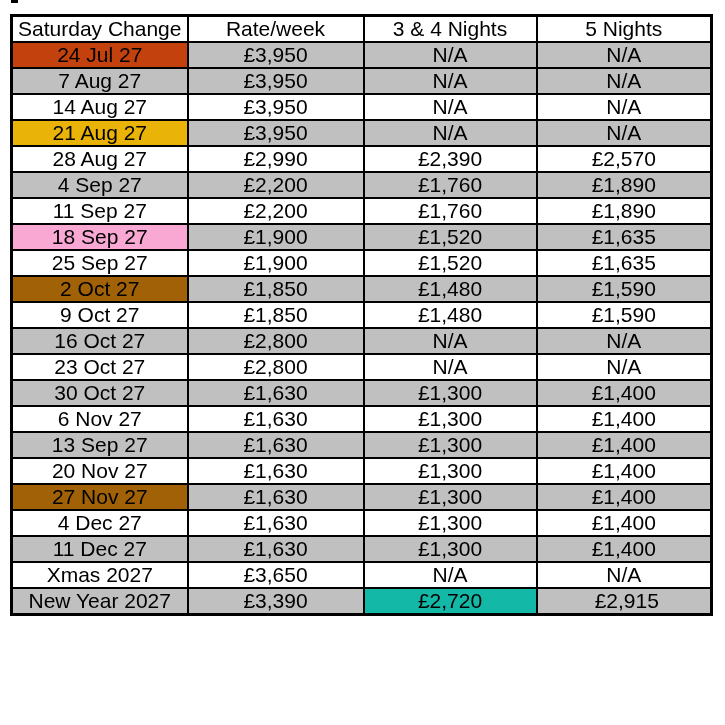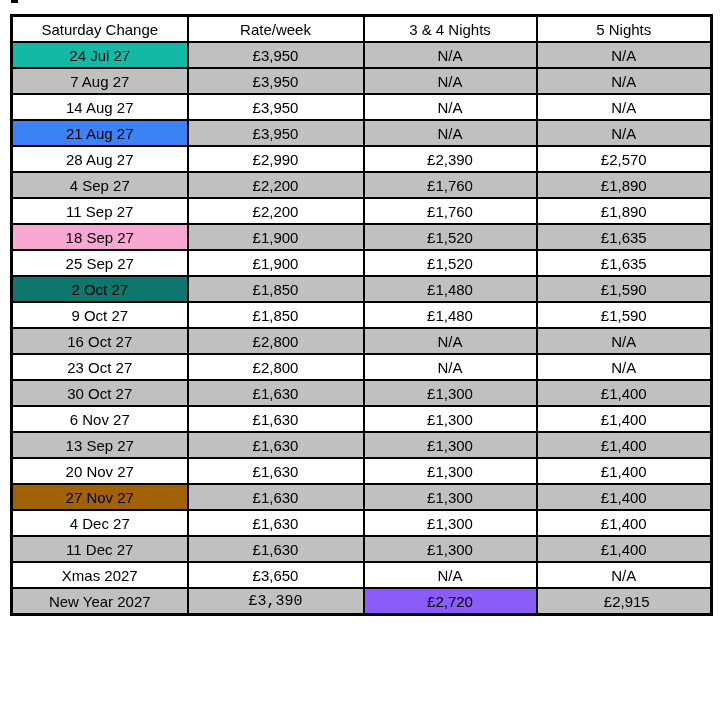--- a/index.html
+++ b/index.html
@@ -25,21 +25,21 @@
     background: #000000;
   }
   table.rates {
     position: absolute;
     left: 10px;
     top: 14px;
     width: 700px;
     border-collapse: collapse;
     table-layout: fixed;
     border: 3px solid #000000;
-    font-size: 15px;
+    font-size: 21px;
   }
   table.rates th,
   table.rates td {
     border: 2px solid #000000;
     text-align: center;
     vertical-align: middle;
     height: 24px;
     padding: 0;
     font-weight: normal;
     white-space: nowrap;
@@ -62,39 +62,39 @@
     <thead>
       <tr>
         <th>Saturday Change</th>
         <th>Rate/week</th>
         <th>3 &amp; 4 Nights</th>
         <th>5 Nights</th>
       </tr>
     </thead>
     <tbody>
         <tr>
-          <td style="background: #14b8a6;">24 Jul 27</td>
+          <td style="background: #c2410c;">24 Jul 27</td>
           <td style="background: rgb(192, 192, 192);">£3,950</td>
           <td style="background: rgb(192, 192, 192);">N/A</td>
           <td style="background: rgb(192, 192, 192);">N/A</td>
         </tr>
         <tr>
           <td style="background: rgb(192, 192, 192);">7 Aug 27</td>
           <td style="background: rgb(192, 192, 192);">£3,950</td>
           <td style="background: rgb(192, 192, 192);">N/A</td>
           <td style="background: rgb(192, 192, 192);">N/A</td>
         </tr>
         <tr>
           <td>14 Aug 27</td>
           <td>£3,950</td>
           <td>N/A</td>
           <td>N/A</td>
         </tr>
         <tr>
-          <td style="background: #3b82f6;">21 Aug 27</td>
+          <td style="background: #eab308;">21 Aug 27</td>
           <td style="background: rgb(192, 192, 192);">£3,950</td>
           <td style="background: rgb(192, 192, 192);">N/A</td>
           <td style="background: rgb(192, 192, 192);">N/A</td>
         </tr>
         <tr>
           <td>28 Aug 27</td>
           <td>£2,990</td>
           <td>£2,390</td>
           <td>£2,570</td>
         </tr>
@@ -116,21 +116,21 @@
           <td style="background: rgb(192, 192, 192);">£1,520</td>
           <td style="background: rgb(192, 192, 192);">£1,635</td>
         </tr>
         <tr>
           <td>25 Sep 27</td>
           <td>£1,900</td>
           <td>£1,520</td>
           <td>£1,635</td>
         </tr>
         <tr>
-          <td style="background: #0f766e;">2 Oct 27</td>
+          <td style="background: #a16207;">2 Oct 27</td>
           <td style="background: rgb(192, 192, 192);">£1,850</td>
           <td style="background: rgb(192, 192, 192);">£1,480</td>
           <td style="background: rgb(192, 192, 192);">£1,590</td>
         </tr>
         <tr>
           <td>9 Oct 27</td>
           <td>£1,850</td>
           <td>£1,480</td>
           <td>£1,590</td>
         </tr>
@@ -189,19 +189,19 @@
           <td style="background: rgb(192, 192, 192);">£1,400</td>
         </tr>
         <tr>
           <td>Xmas 2027</td>
           <td>£3,650</td>
           <td>N/A</td>
           <td>N/A</td>
         </tr>
         <tr>
           <td style="background: rgb(192, 192, 192);">New Year 2027</td>
-          <td style="background: rgb(192, 192, 192); font-family: Liberation Mono, monospace;">£3,390</td>
-          <td style="background: #8b5cf6;">£2,720</td>
+          <td style="background: rgb(192, 192, 192);">£3,390</td>
+          <td style="background: #14b8a6;">£2,720</td>
           <td style="background: rgb(192, 192, 192); padding-left: 6px;">£2,915</td>
         </tr>
       </tbody>
   </table>
 </div>
 
 </body></html>

